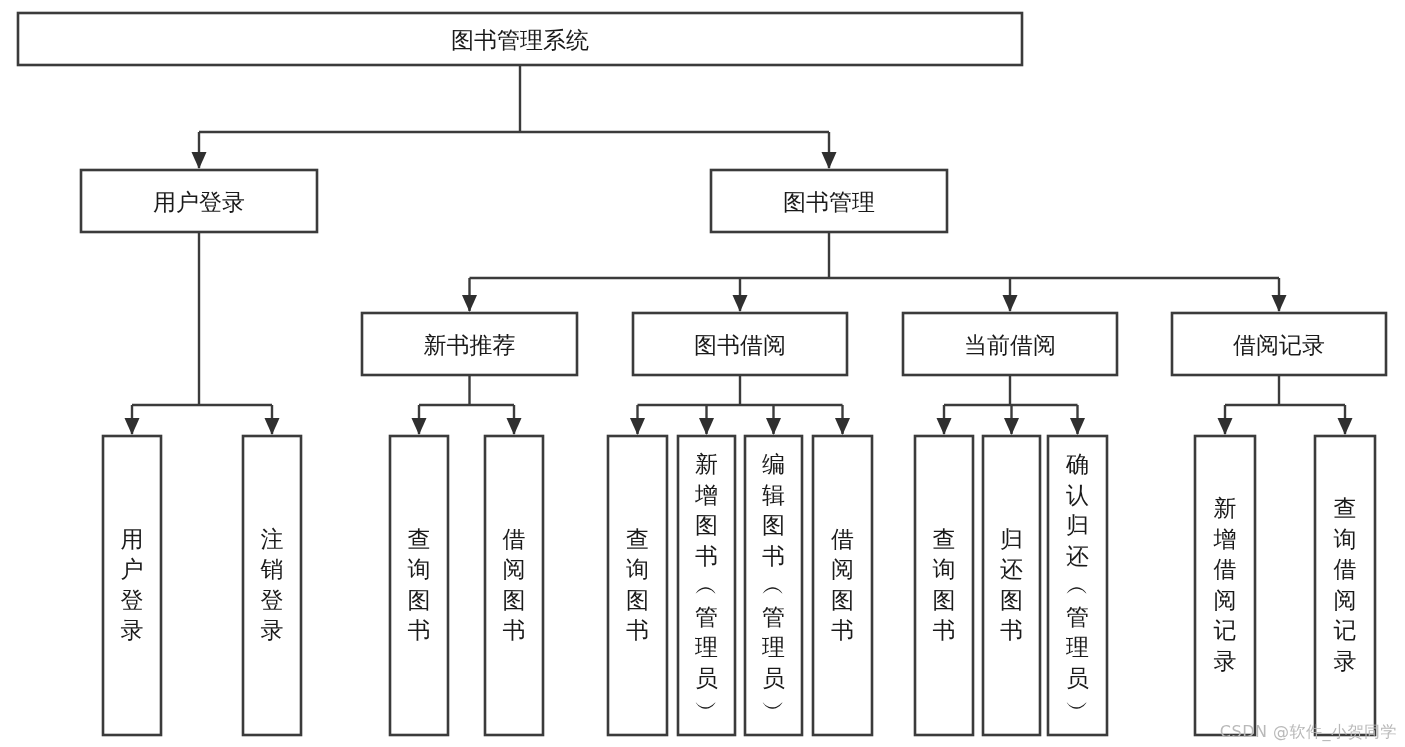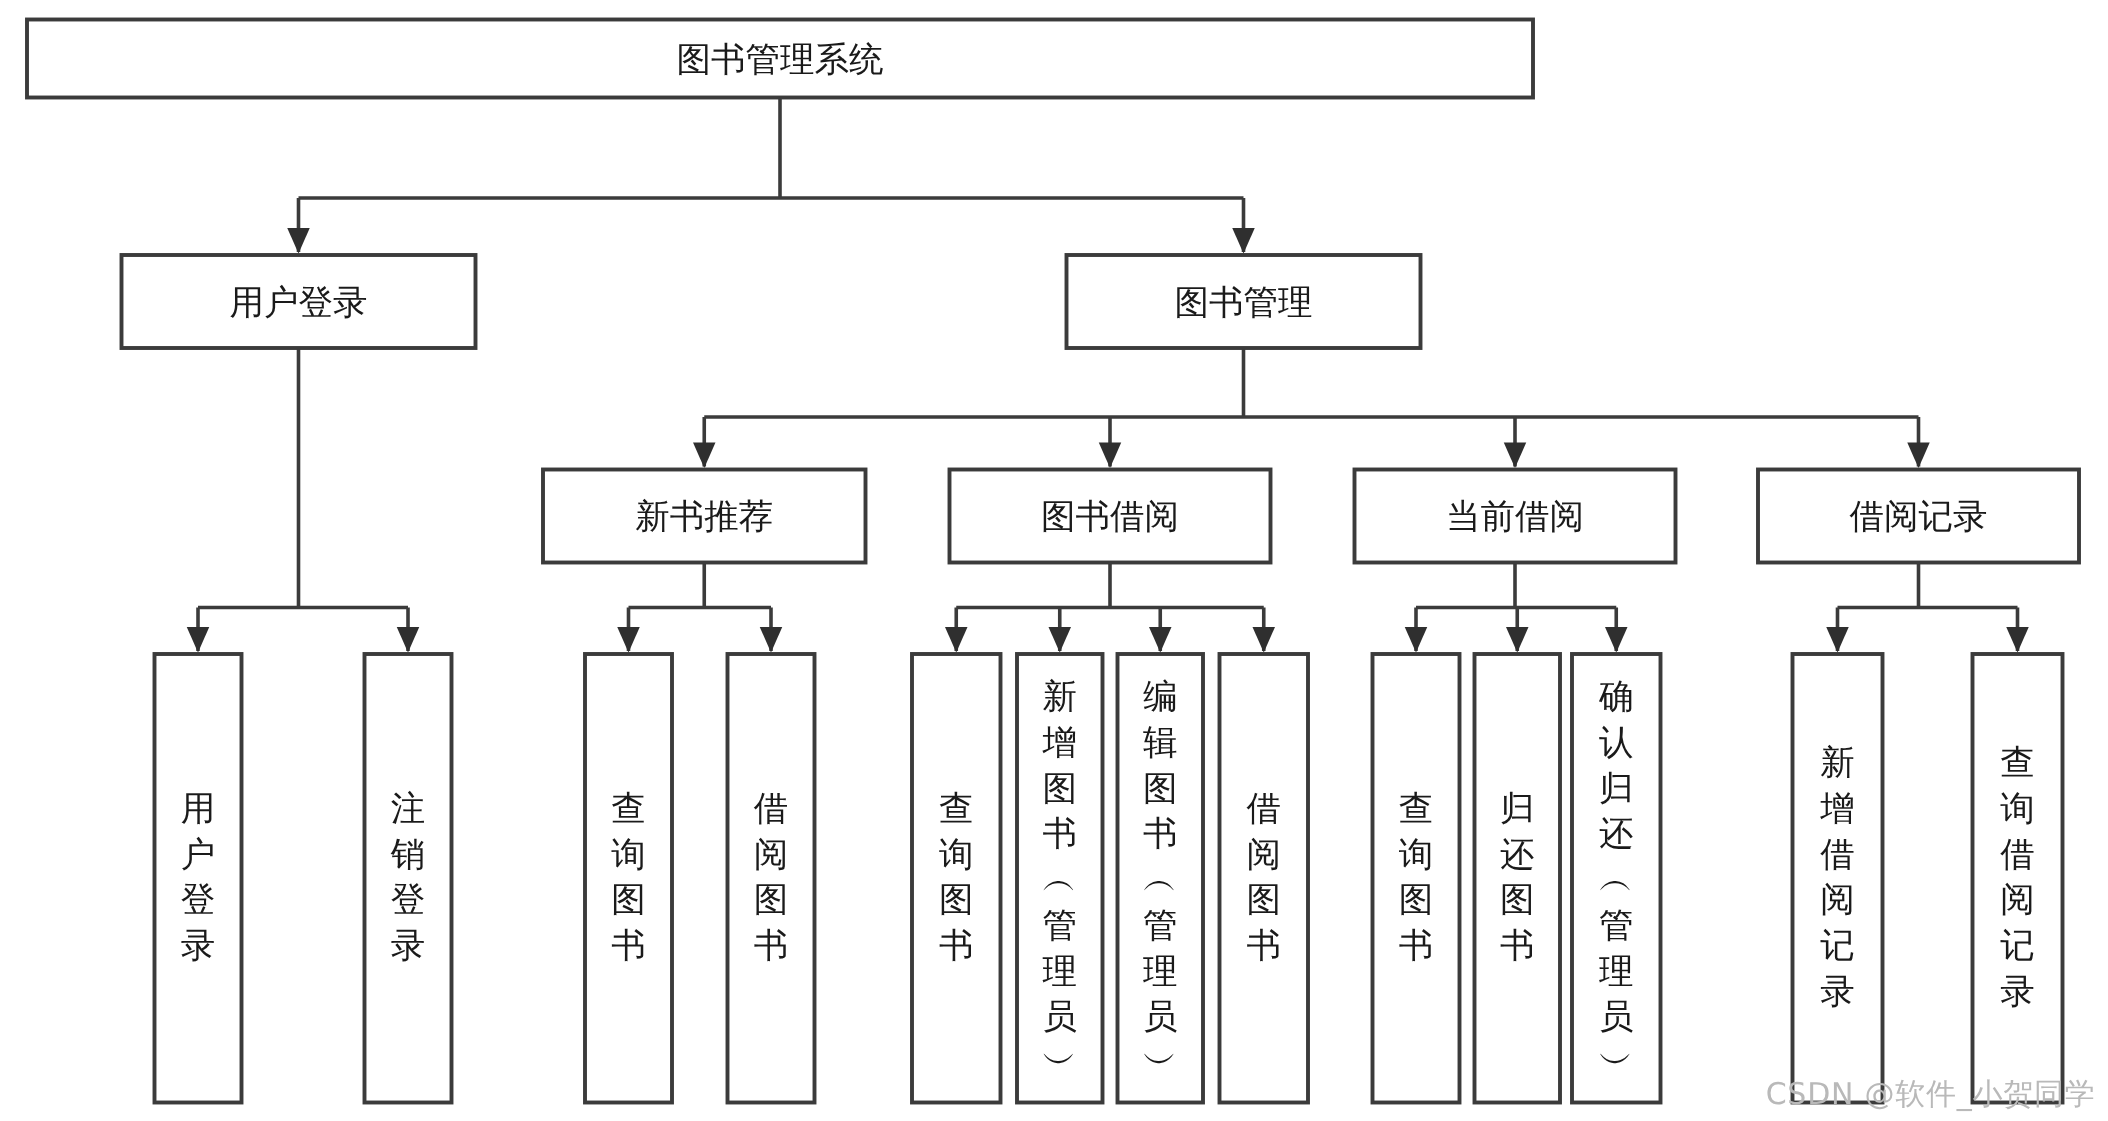--- a/index.html
+++ b/index.html
@@ -51,21 +51,21 @@
     fill: #1a1a1a;
     font-family: "DejaVu Sans", "Liberation Sans", sans-serif;
     font-size: 23px;
     text-anchor: middle;
   }
   .watermark {
     position: absolute;
     right: 8px;
     bottom: 4px;
     font-family: "DejaVu Sans", "Liberation Sans", sans-serif;
-    font-size: 20px;
+    font-size: 16px;
     color: #b9b9b9;
     white-space: nowrap;
     letter-spacing: 0.5px;
     pointer-events: none;
   }
 </style>
 </head>
 <body>
 
 <div id="canvas">

